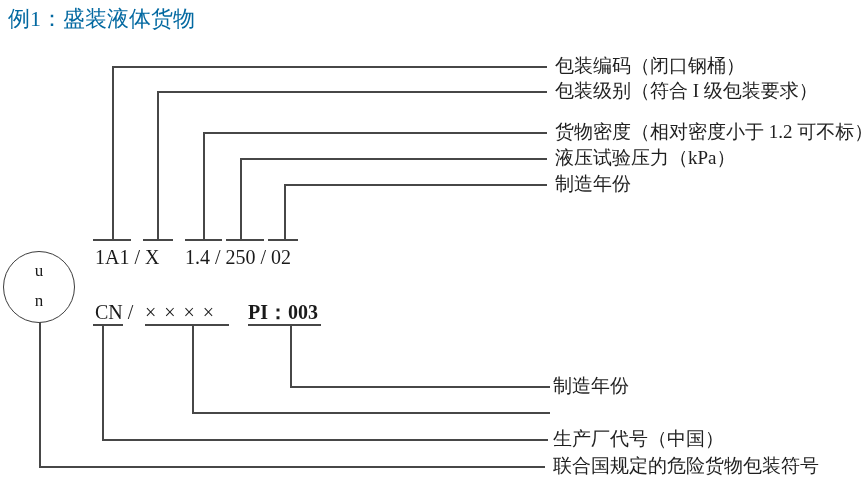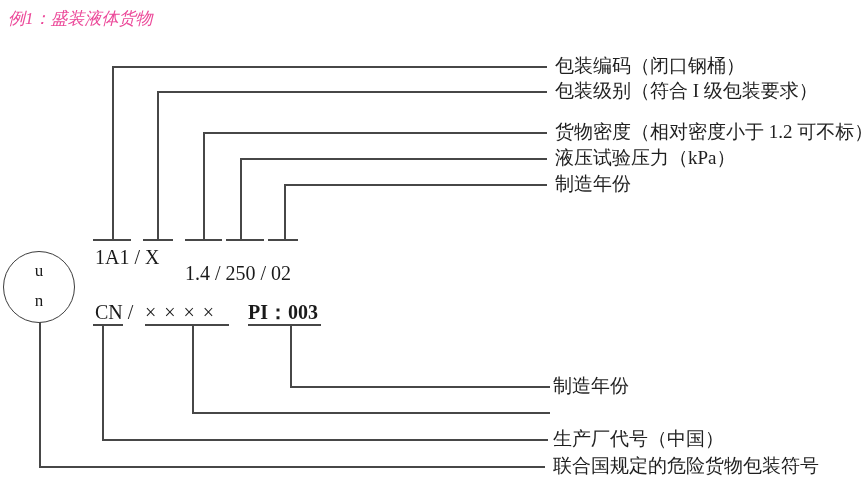--- a/index.html
+++ b/index.html
@@ -4,21 +4,21 @@
 <style>
   html,body{margin:0;padding:0;background:#ffffff;}
   .stage{
     position:relative;width:868px;height:504px;background:#ffffff;overflow:hidden;
     font-family:"Liberation Serif","DejaVu Serif",serif;color:#222222;
   }
   .hl{position:absolute;height:1.5px;background:#474747;}
   .vl{position:absolute;width:1.5px;background:#474747;}
   .lbl{position:absolute;font-size:19px;line-height:22px;white-space:nowrap;color:#1f1f1f;}
   .code{position:absolute;font-size:20px;line-height:22px;white-space:nowrap;color:#1a1a1a;}
-  .title{position:absolute;left:8px;top:8px;font-size:17px;line-height:22px;white-space:nowrap;color:#ec4899;font-style:italic;}
+  .title{position:absolute;left:8px;top:8px;font-size:22px;line-height:22px;white-space:nowrap;color:#0369a1;}
   .un-circle{
     position:absolute;left:3px;top:251px;width:72px;height:72px;
     border:1.6px solid #3c3c3c;border-radius:50%;box-sizing:border-box;background:#fff;
   }
   .un-circle span{position:absolute;left:0;width:100%;text-align:center;font-size:17px;line-height:20px;color:#1a1a1a;}
   .un-top{top:9px;}
   .un-bottom{top:39px;}
   .ls{letter-spacing:8px;}
 </style>
 </head>
@@ -27,21 +27,21 @@
 <div class="stage">
 
   <div class="title">例1：盛装液体货物</div>
 
   <div class="un-circle">
     <span class="un-top">u</span>
     <span class="un-bottom">n</span>
   </div>
 
   <div class="code" style="left:95px;top:246px;">1A1 / X</div>
-  <div class="code" style="left:185px;top:262px;">1.4 / 250 / 02</div>
+  <div class="code" style="left:185px;top:246px;">1.4 / 250 / 02</div>
 
   <div class="code" style="left:95px;top:301px;">CN /</div>
   <div class="code ls" style="left:145px;top:301px;">××××</div>
   <div class="code" style="left:248px;top:301px;font-weight:bold;">PI：003</div>
 
   <div class="hl" style="left:93px;top:239px;width:38px;"></div>
   <div class="hl" style="left:143px;top:239px;width:30px;"></div>
   <div class="hl" style="left:185px;top:239px;width:37px;"></div>
   <div class="hl" style="left:226px;top:239px;width:38px;"></div>
   <div class="hl" style="left:268px;top:239px;width:30px;"></div>

